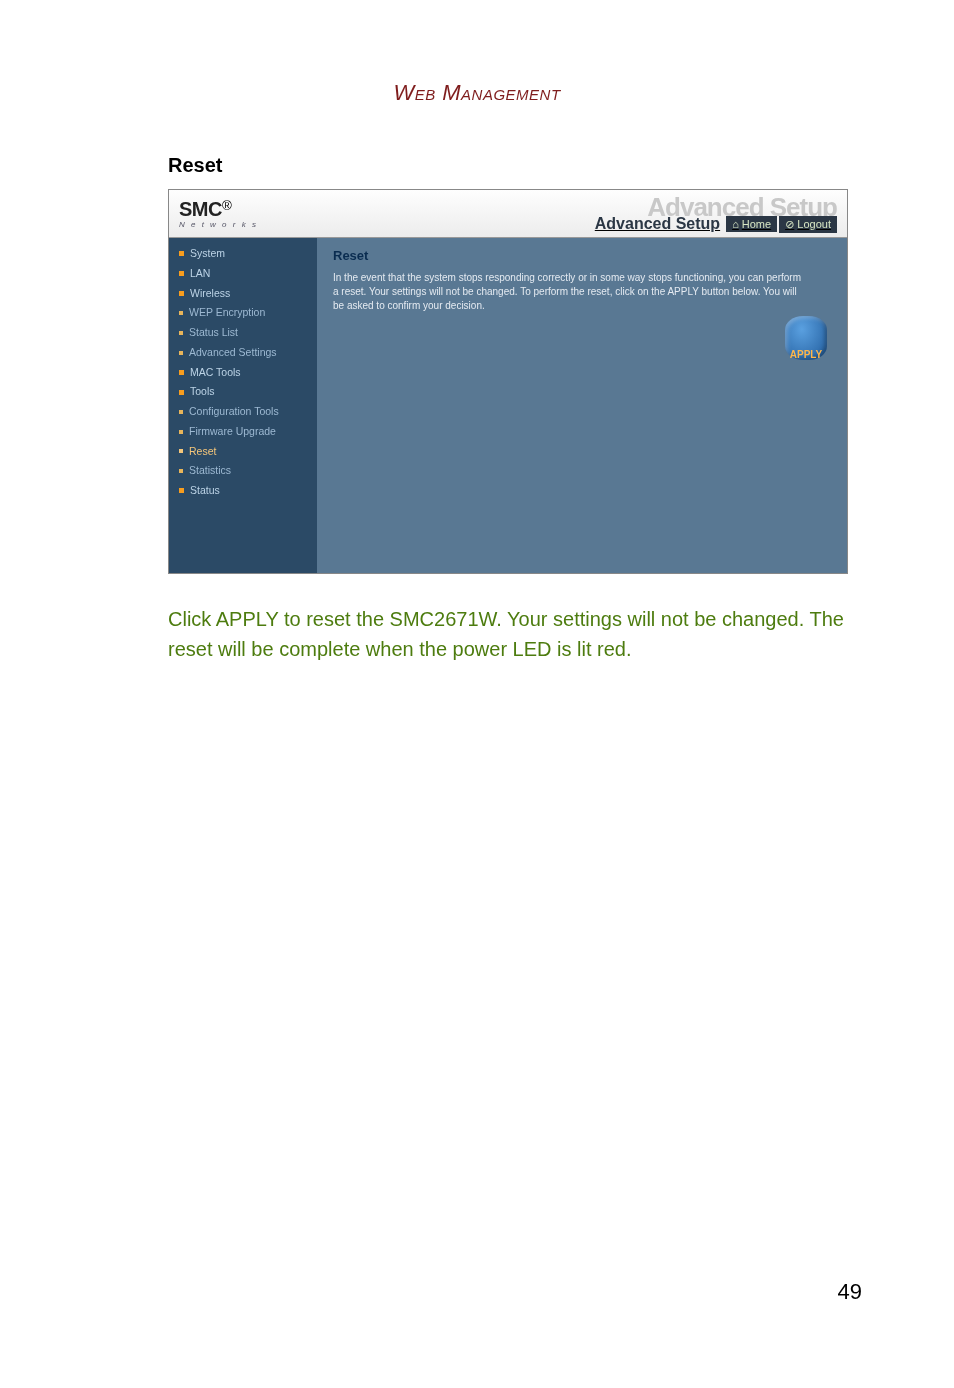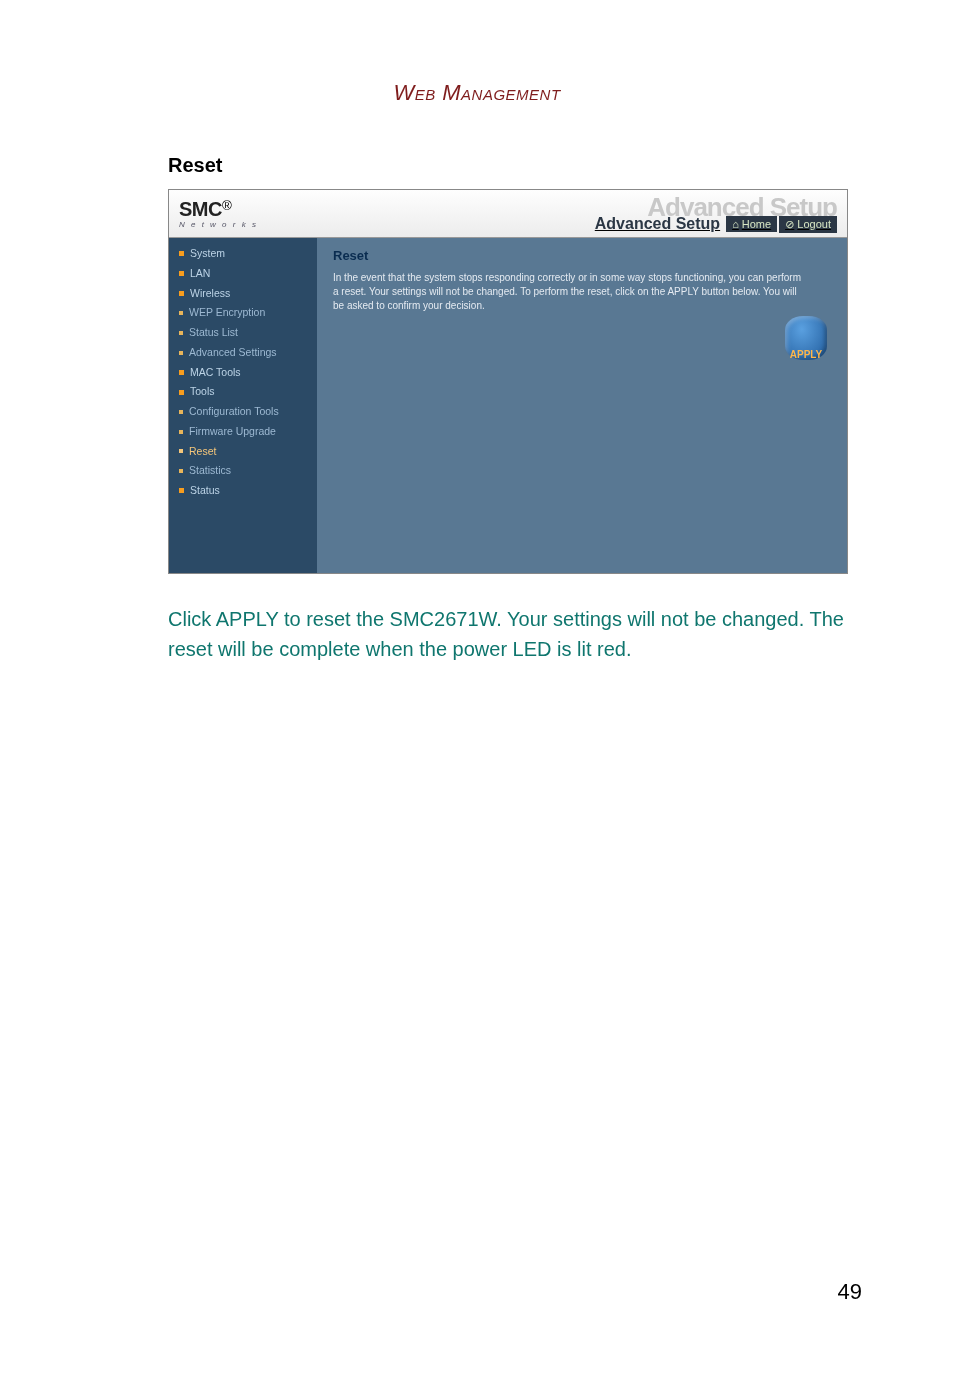--- a/index.html
+++ b/index.html
@@ -182,21 +182,21 @@
     align-items: flex-end;
     justify-content: center;
     box-shadow: inset -2px -2px 4px rgba(0,0,0,0.3), inset 2px 2px 4px rgba(255,255,255,0.3);
   }
   .body-text {
     margin-left: 78px;
     margin-top: 30px;
     width: 680px;
     font-size: 20px;
     line-height: 1.5;
-    color: #0f766e;
+    color: #4d7c0f;
   }
   .page-num {
     position: absolute;
     bottom: 83px;
     right: 92px;
     font-size: 22px;
     color: #000;
   }
 </style>
 </head>

